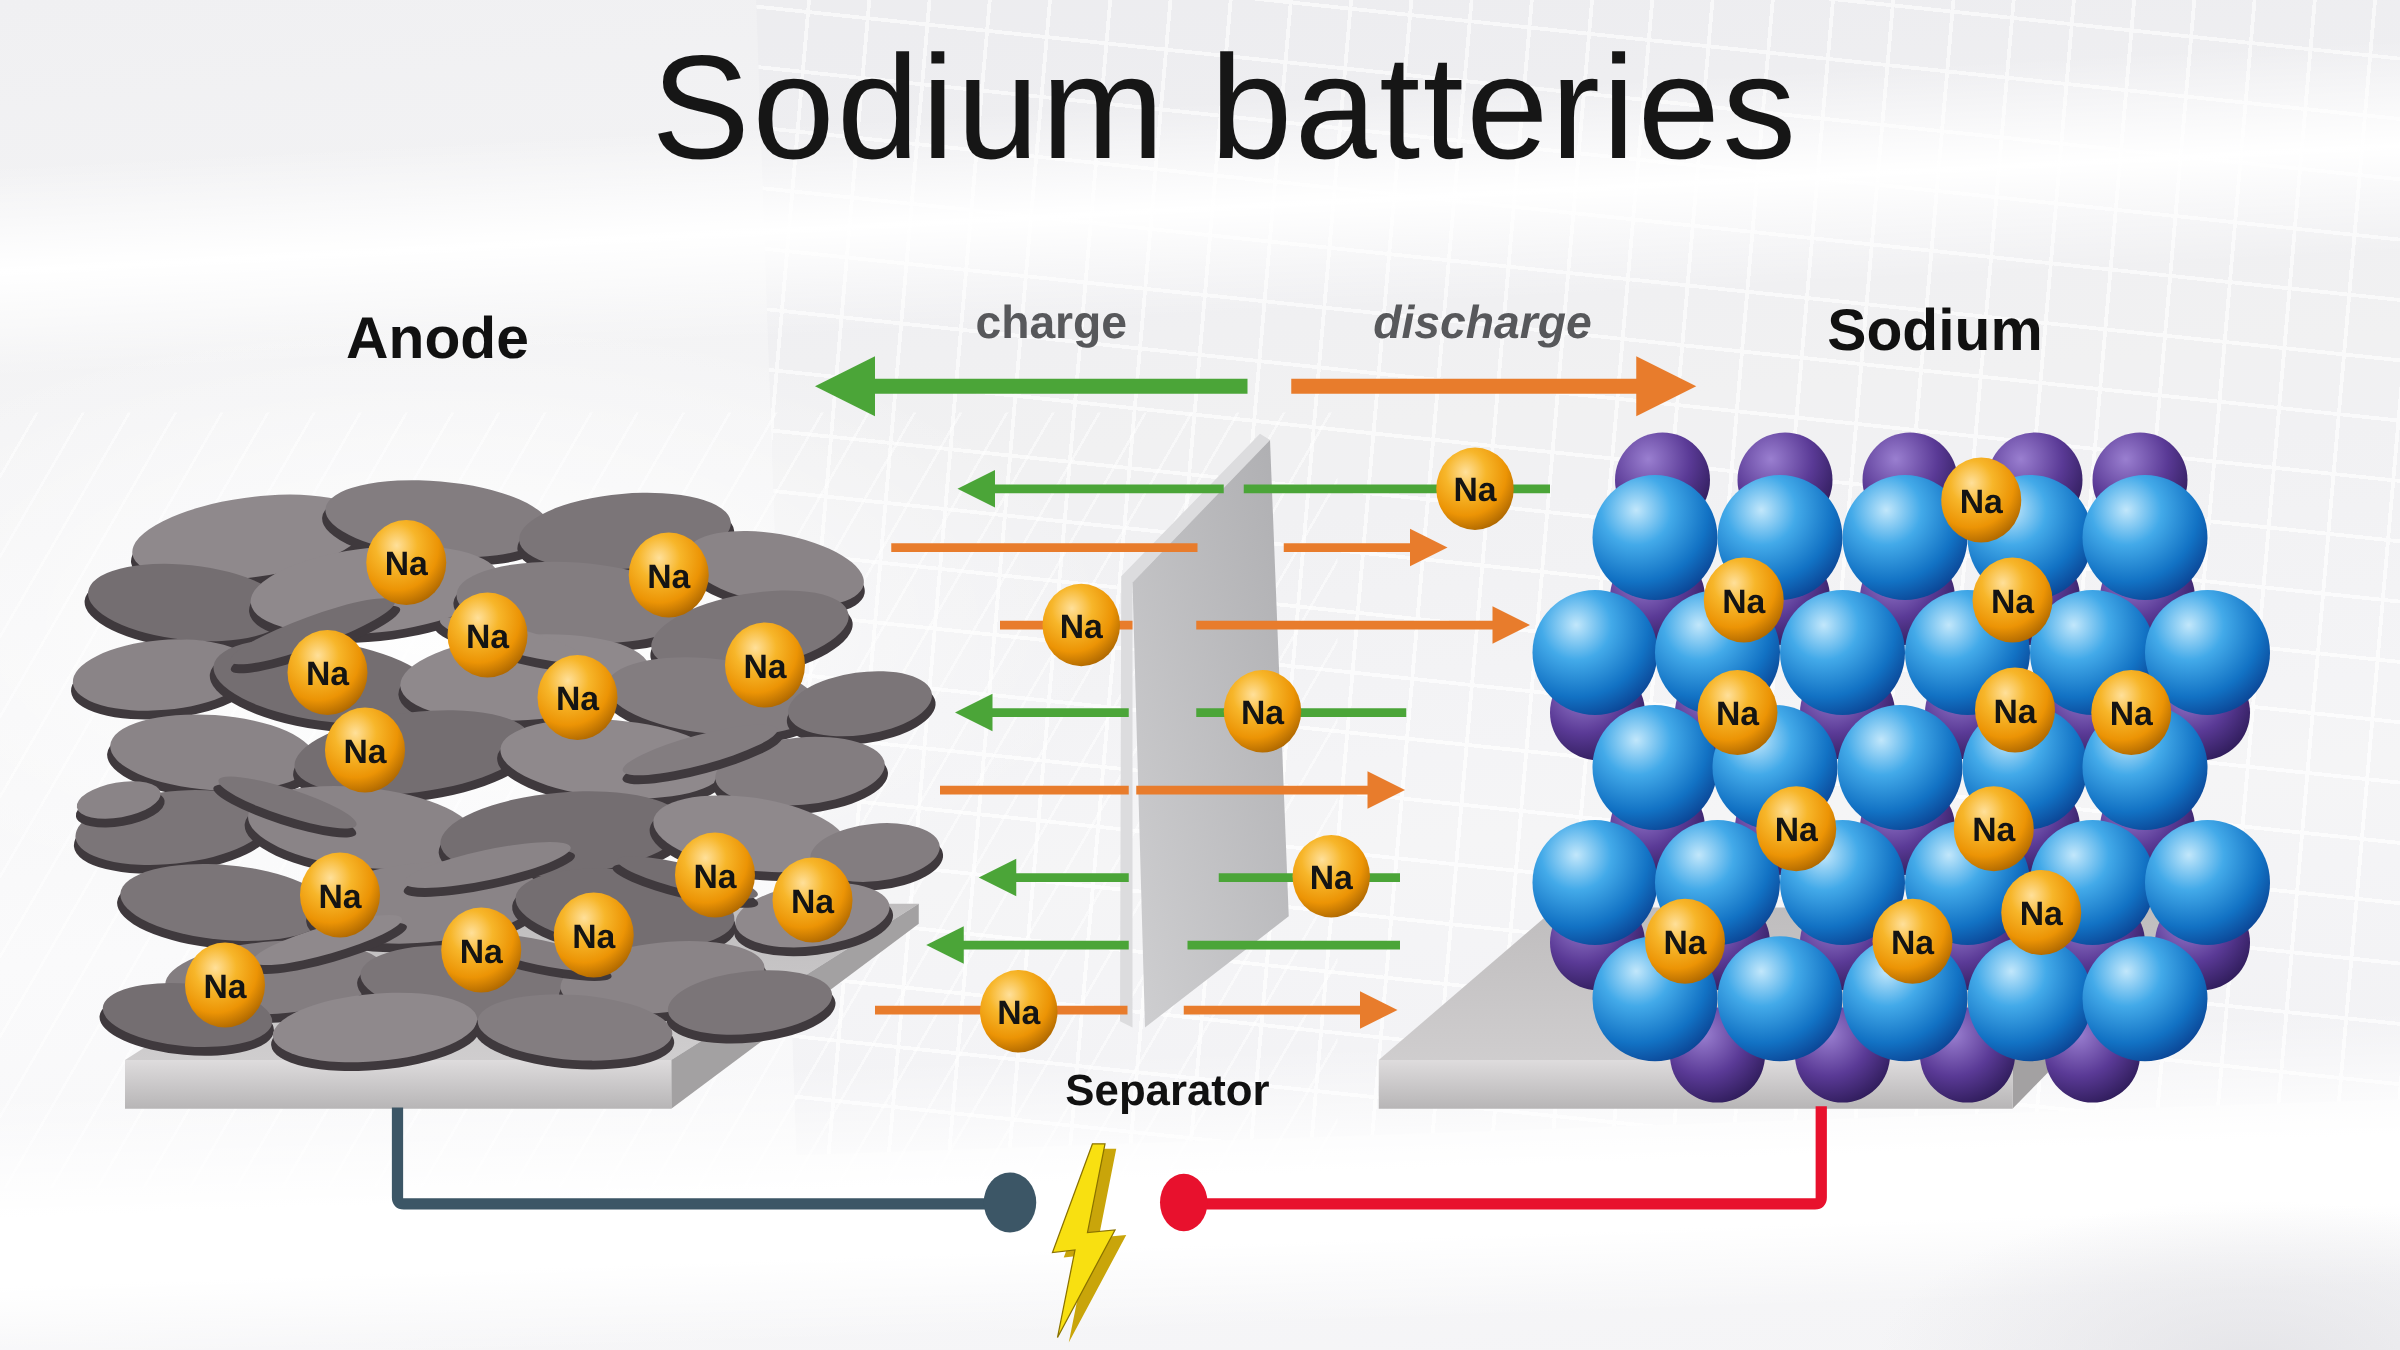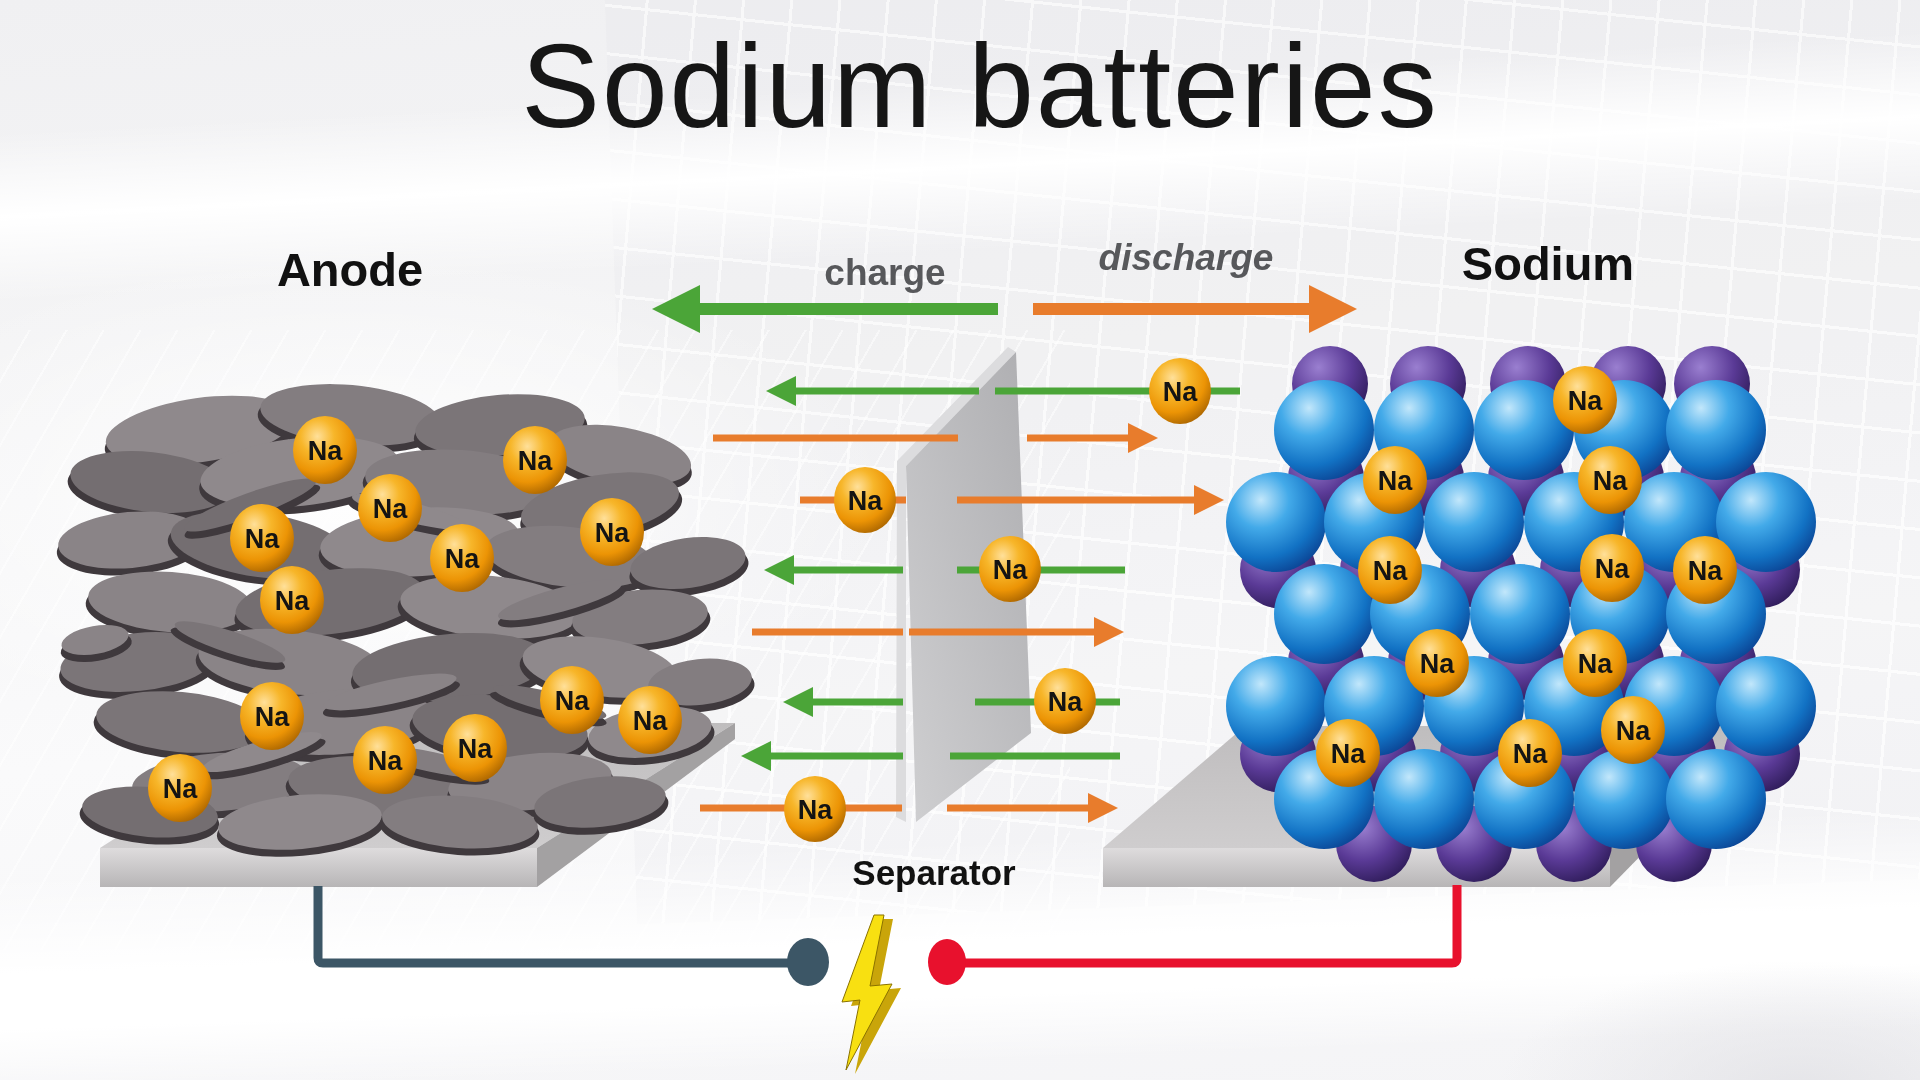--- a/index.html
+++ b/index.html
@@ -25,21 +25,21 @@
         background:linear-gradient(rgba(255,255,255,0), #ffffff 45%, #ffffff 70%, rgba(255,255,255,0));}
   .wash.corner{left:1500px;top:960px;width:600px;height:260px;
         background:radial-gradient(closest-side, rgba(225,225,229,.8), rgba(225,225,229,0));}
   svg#scene{position:absolute;left:0;top:0;}
   .lbl{position:absolute;transform:translateX(-50%);white-space:nowrap;color:#111;}
   .lbl.title{left:980px;top:18px;font-size:118px;font-weight:200;letter-spacing:2px;color:#161616;}
   .lbl.electrode{font-size:47px;font-weight:bold;}
   .lbl.anode{left:350px;top:230px;margin-top:12px;}
   .lbl.cathode{left:1548px;top:236px;}
   .lbl.mode{font-size:37px;font-weight:bold;color:#57585b;}
-  .lbl.charge{left:885px;top:237px;margin-top:15px;}
+  .lbl.charge{left:841px;top:237px;}
   .lbl.discharge{left:1186px;top:237px;font-style:italic;}
   .lbl.separator{left:934px;top:853px;font-size:35px;font-weight:bold;}
 </style>
 </head>
 <body>
 
 <div id="stage">
   <div class="mesh"></div>
   <div class="streaks"></div>
   <div class="wash top"></div>

